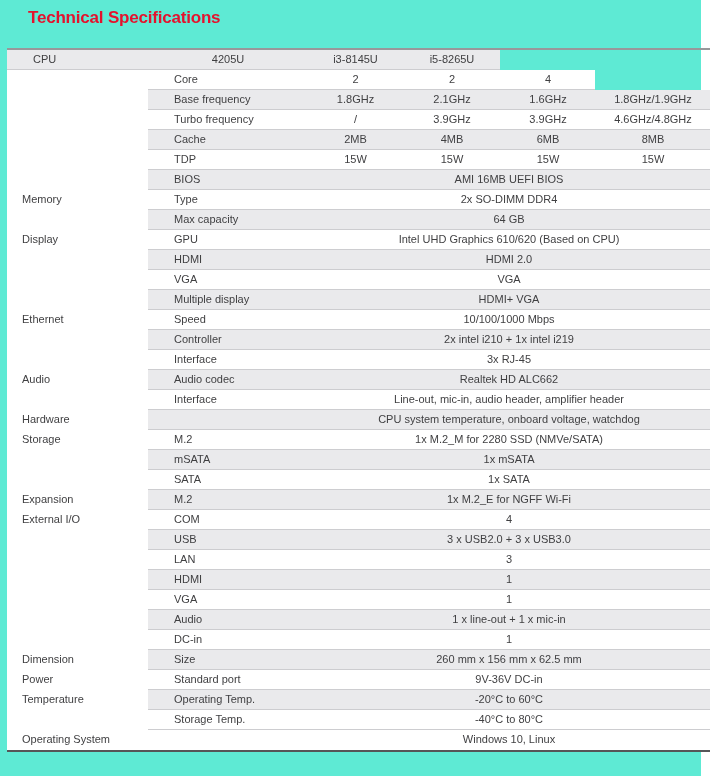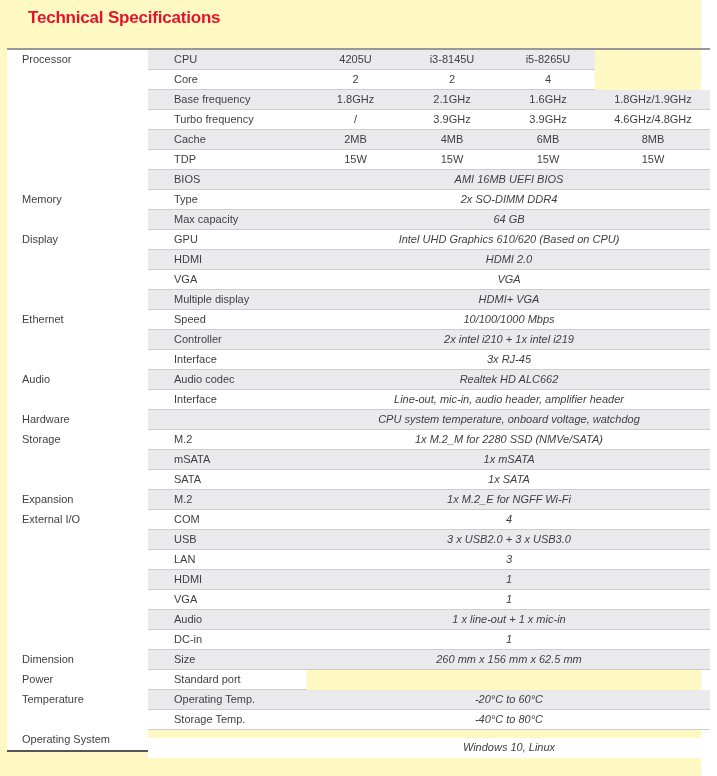--- a/index.html
+++ b/index.html
@@ -3,21 +3,21 @@
 <meta charset="utf-8">
 <style>
   * { margin:0; padding:0; box-sizing:border-box; }
   html,body { background:#ffffff; }
   body {
     width:717px; height:776px;
     font-family:"Liberation Sans", sans-serif;
     color:#3f3f41;
     overflow:hidden;
   }
-  .page { position:relative; width:701px; height:776px; background:#fef9c3; }
+  .page { position:relative; width:701px; height:776px; background:#5eead4; }
 
   .page-title {
     position:absolute; left:28px; top:8px;
     font-size:17px; font-weight:700;
     color:#e4122d;
     letter-spacing:-0.2px;
   }
 
   .spec-table {
     position:absolute; left:7px; top:48px; width:703px;
@@ -41,36 +41,35 @@
     padding-left:15px;
     background:#ffffff;
   }
   .cell.label {
     padding-left:26px;
   }
   .cell.value {
     padding-left:1px;
     text-align:center;
   }
-  .cell.value.span { grid-column:3 / 7;font-style:italic; }
+  .cell.value.span { grid-column:3 / 7; }
 
   
   .row .label, .row .value { border-bottom:1px solid #cdcdd0; background:#ffffff; }
   .row.shaded .label, .row.shaded .value { background:#eaeaec; }
-  .row:last-child .label, .row:last-child .value { border-bottom:none;margin-top:8px; }
+  .row:last-child .label, .row:last-child .value { border-bottom:none; }
 </style>
 </head>
 <body>
 
 <div class="page">
   <div class="page-title">Technical Specifications</div>
 
   <div class="spec-table" id="spec-table">
   <div class="row shaded">
-    <div class="cell category">Processor</div>
     <div class="cell label">CPU</div>
   <div class="cell value">4205U</div>
         <div class="cell value">i3-8145U</div>
         <div class="cell value">i5-8265U</div>
       </div>
 
   <div class="row">
     <div class="cell category"></div>
     <div class="cell label">Core</div>
   <div class="cell value">2</div>
@@ -260,20 +259,21 @@
 
   <div class="row shaded">
     <div class="cell category">Dimension</div>
     <div class="cell label">Size</div>
   <div class="cell value span">260 mm x 156 mm x 62.5 mm</div>
       </div>
 
   <div class="row">
     <div class="cell category">Power</div>
     <div class="cell label">Standard port</div>
+  <div class="cell value span">9V-36V DC-in</div>
       </div>
 
   <div class="row shaded">
     <div class="cell category">Temperature</div>
     <div class="cell label">Operating Temp.</div>
   <div class="cell value span">-20°C to 60°C</div>
       </div>
 
   <div class="row">
     <div class="cell category"></div>

